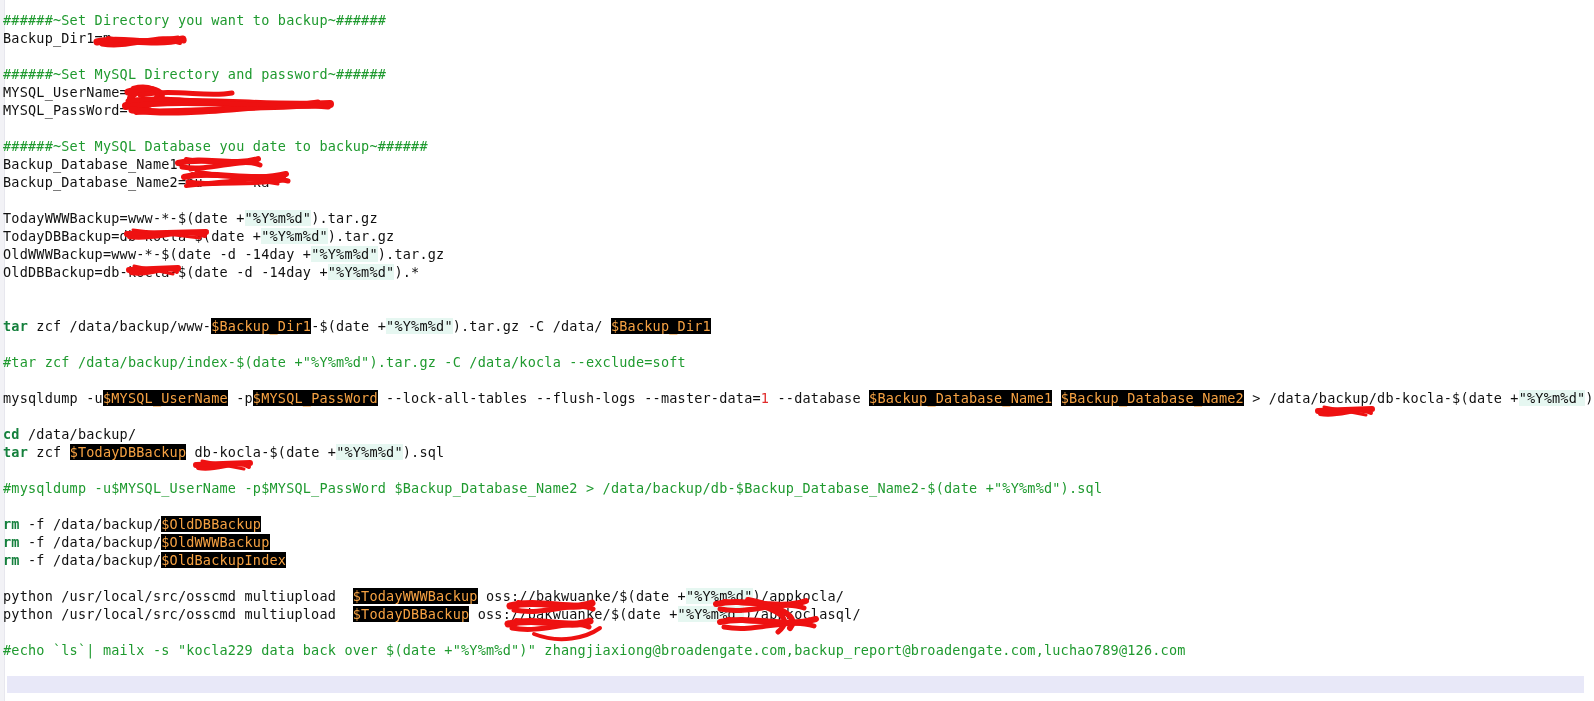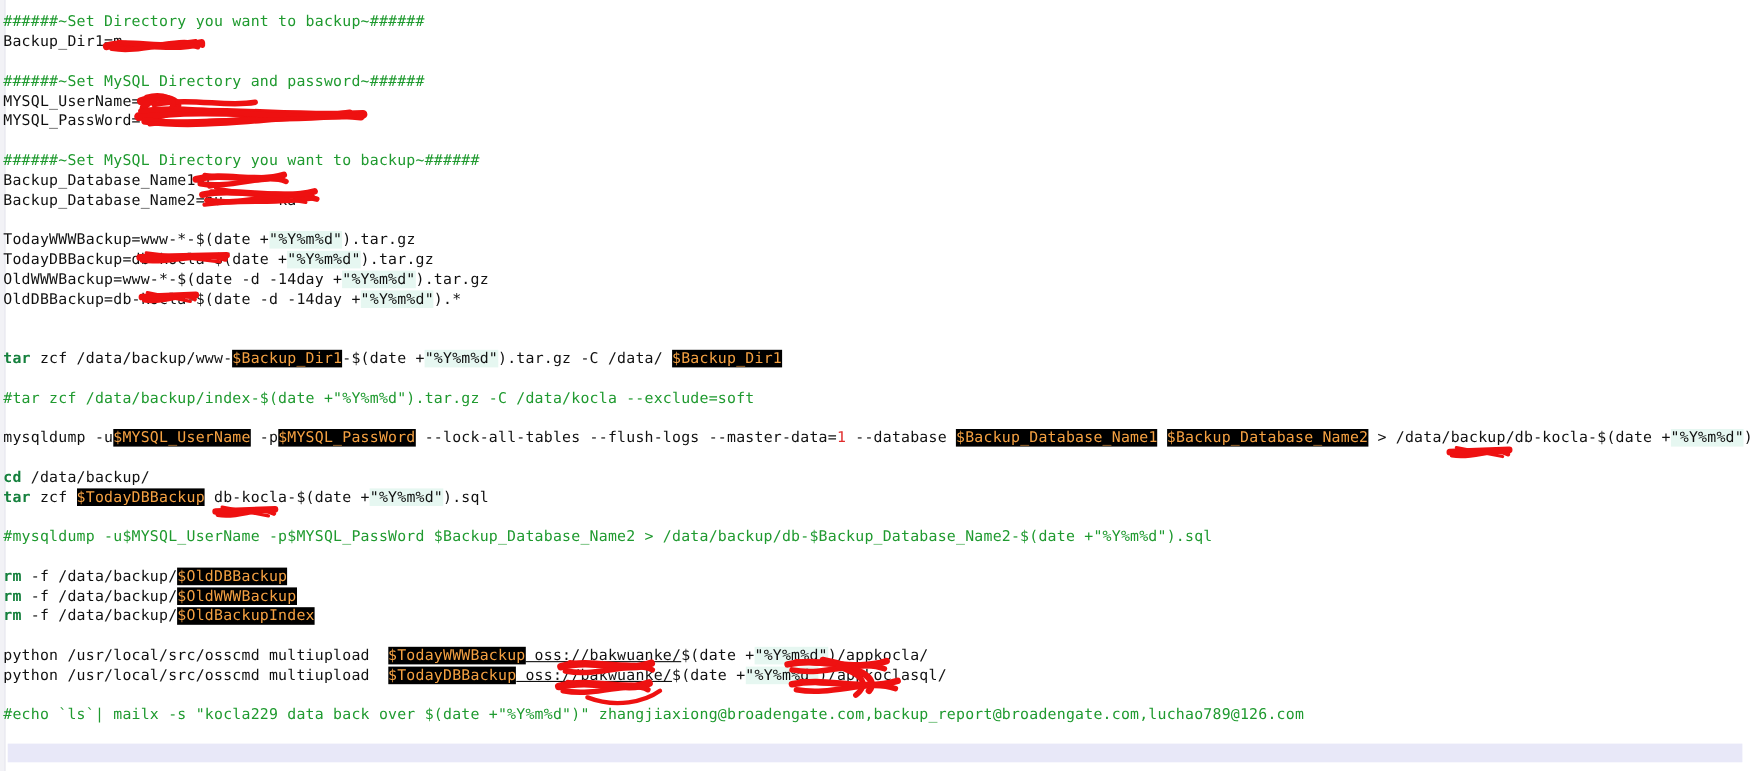--- a/index.html
+++ b/index.html
@@ -52,21 +52,21 @@
   }
   .line.blank { color: transparent; }
 
   
   .cmt   { color: #1f9a2f; }
   .kw    { color: #15803d; font-weight: bold; }
   .var   { color: #f5a142; background: #000000; }
   .num   { color: #e02b2b; }
   .plain { color: #101010; }
   .hl    { background: #e6f7f1; }
-  .ul    { text-decoration: underline; }
+  .ul    { }
 
   
   .cursorline {
     position: absolute;
     left: 7px;
     top: 676px;
     width: 1577px;
     height: 17px;
     background: #e8e8f8;
   }
@@ -87,21 +87,21 @@
   <div class="gutter"></div>
 
   <div class="lines" id="lines-container">
       <div class="line"><span class="cmt">######~Set Directory you want to backup~######</span></div>
       <div class="line"><span class="plain">Backup_Dir1=m</span><span class="plain">            </span></div>
       <div class="line blank"><span class="plain">&nbsp;</span></div>
       <div class="line"><span class="cmt">######~Set MySQL Directory and password~######</span></div>
       <div class="line"><span class="plain">MYSQL_UserName=</span></div>
       <div class="line"><span class="plain">MYSQL_PassWord=</span></div>
       <div class="line blank"><span class="plain">&nbsp;</span></div>
-      <div class="line"><span class="cmt">######~Set MySQL Directory you want to backup~######</span></div>
+      <div class="line"><span class="cmt">######~Set MySQL Database you date to backup~######</span></div>
       <div class="line"><span class="plain">Backup_Database_Name1=r</span><span class="plain">        </span></div>
       <div class="line"><span class="plain">Backup_Database_Name2=nu</span><span class="plain">      ka</span></div>
       <div class="line blank"><span class="plain">&nbsp;</span></div>
       <div class="line"><span class="plain">TodayWWWBackup=www-*-$(date +</span><span class="hl">"%Y%m%d"</span><span class="plain">).tar.gz</span></div>
       <div class="line"><span class="plain">TodayDBBackup=db-kocla-$(date +</span><span class="hl">"%Y%m%d"</span><span class="plain">).tar.gz</span></div>
       <div class="line"><span class="plain">OldWWWBackup=www-*-$(date -d -14day +</span><span class="hl">"%Y%m%d"</span><span class="plain">).tar.gz</span></div>
       <div class="line"><span class="plain">OldDBBackup=db-kocla-$(date -d -14day +</span><span class="hl">"%Y%m%d"</span><span class="plain">).*</span></div>
       <div class="line blank"><span class="plain">&nbsp;</span></div>
       <div class="line blank"><span class="plain">&nbsp;</span></div>
       <div class="line"><span class="kw">tar</span><span class="plain"> zcf /data/backup/www-</span><span class="var">$Backup_Dir1</span><span class="plain">-$(date +</span><span class="hl">"%Y%m%d"</span><span class="plain">).tar.gz -C /data/ </span><span class="var">$Backup_Dir1</span></div>

